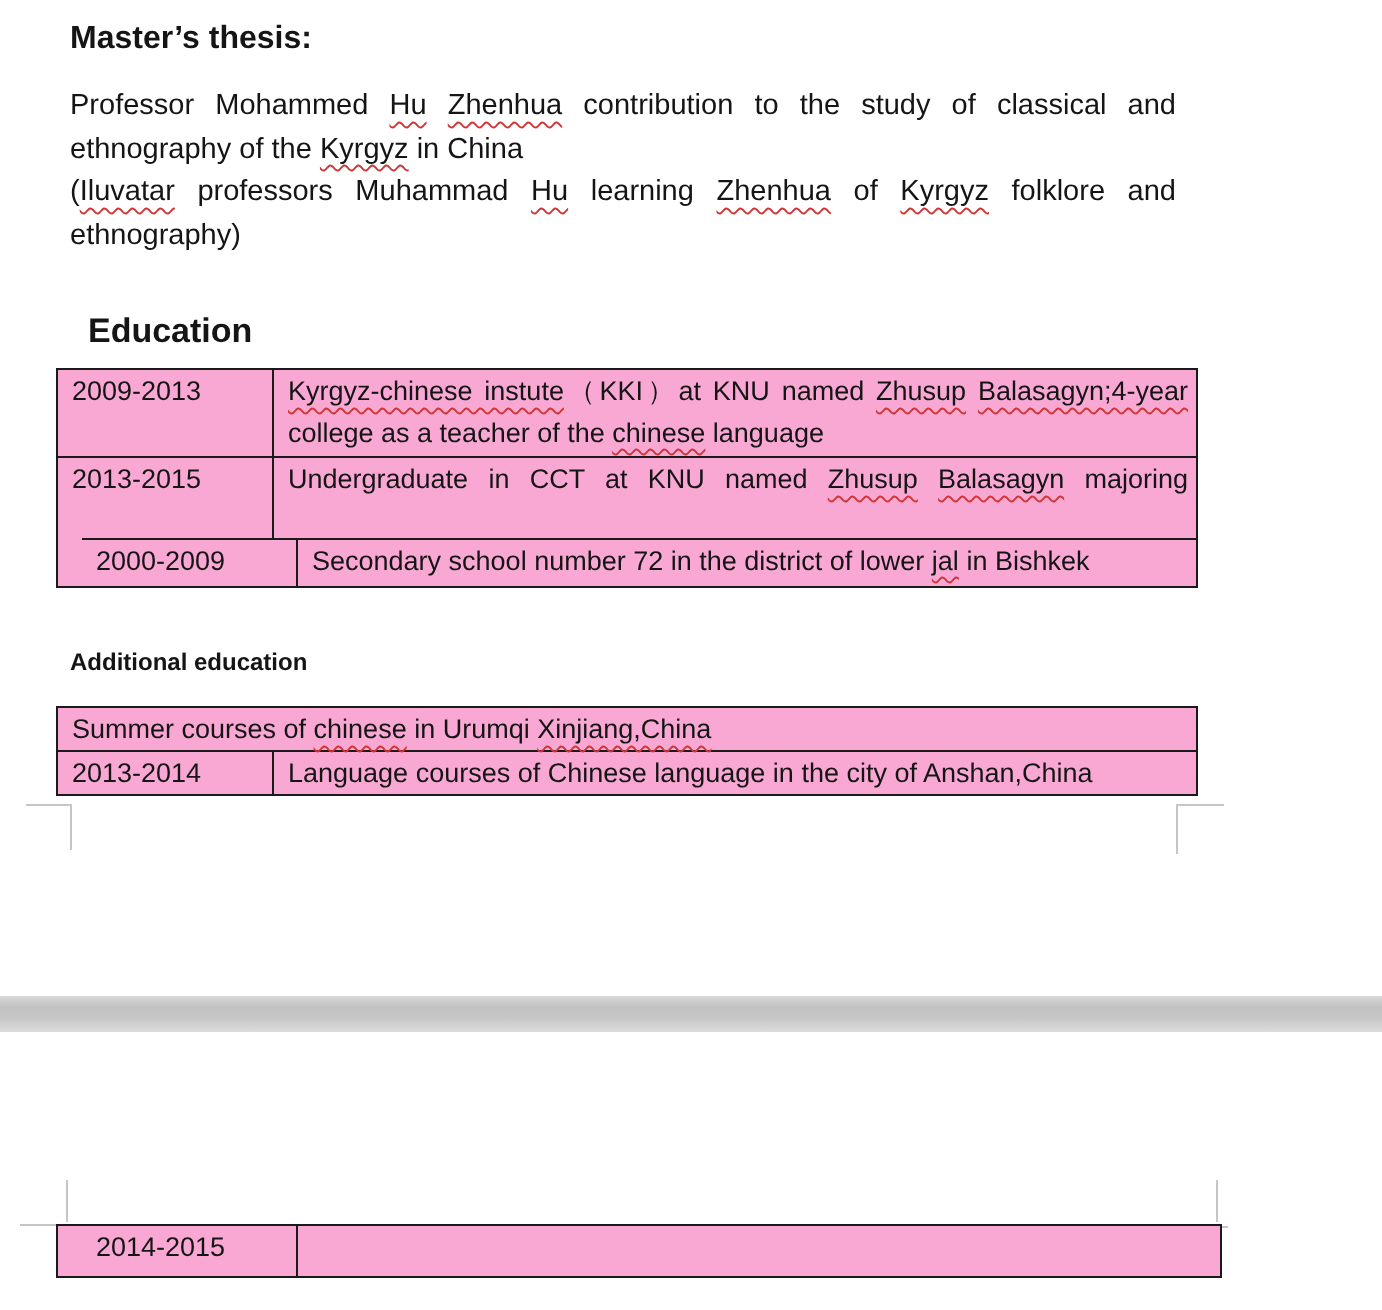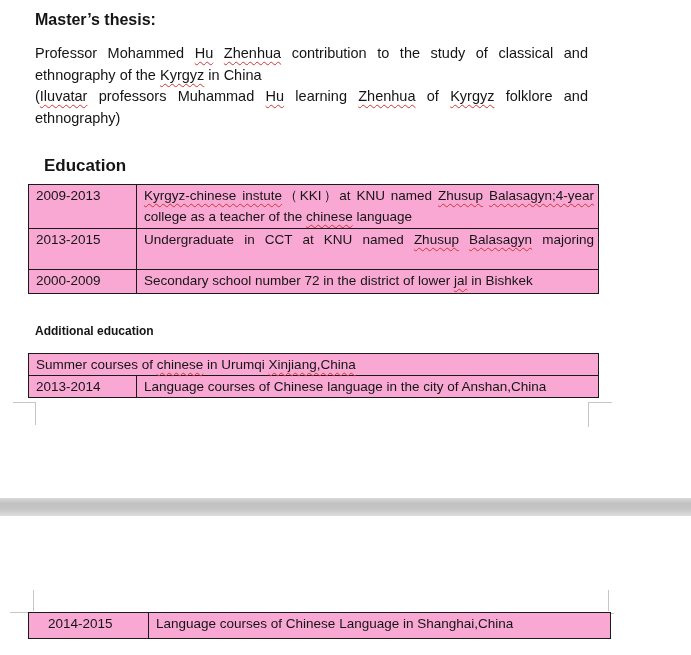--- a/index.html
+++ b/index.html
@@ -39,21 +39,21 @@
   .trow + .trow{border-top:1.5px solid var(--border);}
   .c1{
     width:108px;flex:0 0 108px;border-right:1.5px solid var(--border);
     padding:1px 2px 0 7px;line-height:20.5px;box-sizing:border-box;
   }
   .c2{flex:1;padding:1px 4px 0 7px;min-width:0;}
   .c2 .tline{line-height:20.5px;height:20.5px;white-space:nowrap;}
   .c2 .tline.just{white-space:normal;}
   .r-tall{height:43px;}
   .r-mid{height:39.5px;}
-  .r-one{height:23.5px;}
+  .r-one{height:23.5px;margin-left:12px;}
   .r-a1{height:21px;}
   .r-a2{height:20.5px;}
   .r-p2{height:25px;}
 
   .tline.just{text-align:justify;text-align-last:justify;}
   .sq{
     text-decoration-line:underline;
     text-decoration-style:wavy;
     text-decoration-color:var(--squiggle);
     text-decoration-thickness:1px;
@@ -137,19 +137,16 @@
   <div class="band"></div>
 
   <div class="mark mk-p2tl-v"></div>
   <div class="mark mk-p2tl-h"></div>
   <div class="mark mk-p2tr-v"></div>
   <div class="mark mk-p2tr-h"></div>
 
   <div class="tbl tbl-page2">
     <div class="trow r-p2">
       <div class="c1">2014-2015</div>
-      <div class="c2">
-          <div class="tline"><span>Language courses of Chinese Language in Shanghai,China</span></div>
-        </div>
     </div>
   </div>
 
 </div>
 
 </body></html>

